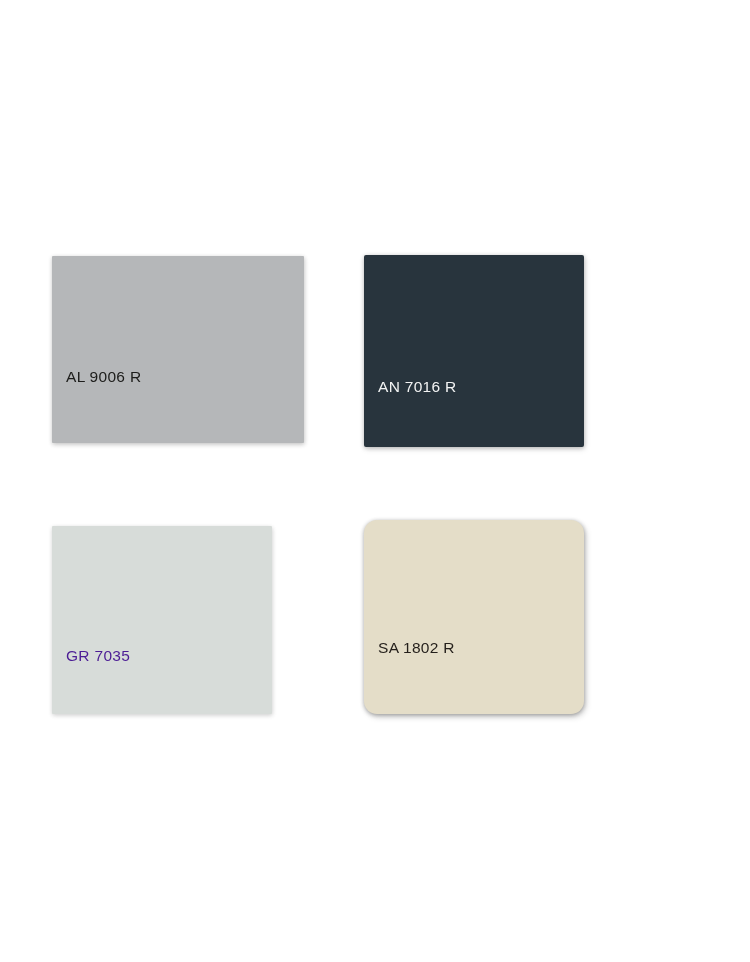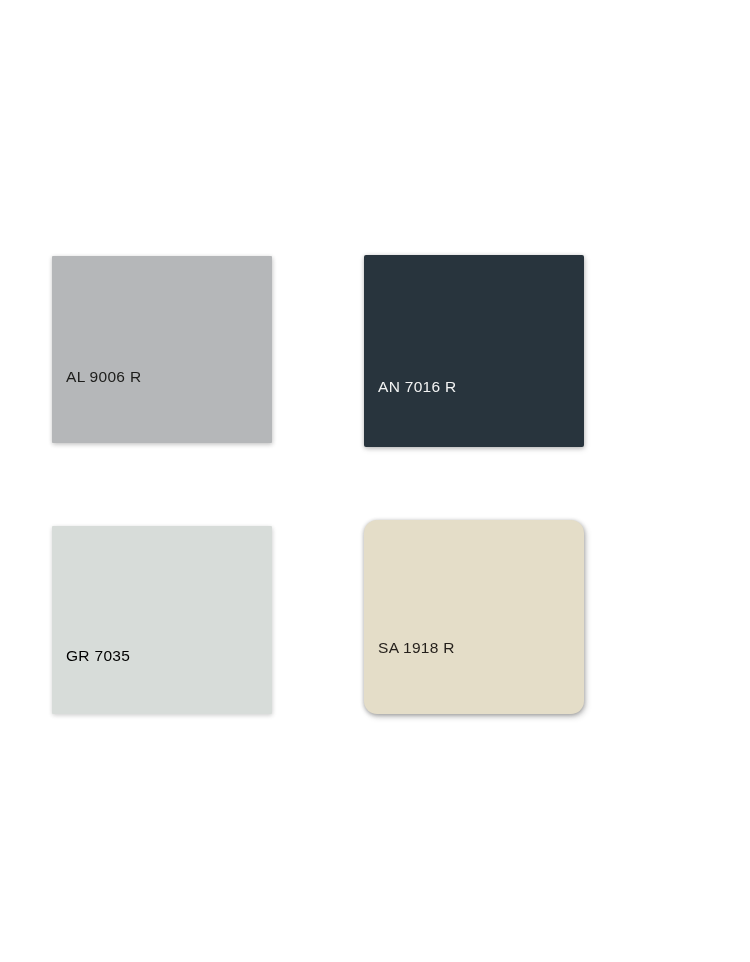--- a/index.html
+++ b/index.html
@@ -35,21 +35,21 @@
     font-size: 15.5px;
     font-family: "Liberation Sans", sans-serif;
     letter-spacing: 0.3px;
     white-space: nowrap;
     line-height: 1;
   }
   
   #swatch-0 {
     left: 52px;
     top: 256px;
-    width: 220px;
+    width: 252px;
     height: 187px;
     background: #b5b7b9;
     border-radius: 1px;
     box-shadow: 0 1px 4px rgba(0,0,0,0.17),
                 1px 2px 5px rgba(0,0,0,0.10);
   }
   #swatch-0 .swatch-label { color: #1d1d1b; }
 
   
   #swatch-1 {
@@ -97,20 +97,20 @@
 
   <div class="swatch" id="swatch-0" style="background: rgb(181, 183, 185);">
     <span class="swatch-label" style="color: rgb(29, 29, 27);">AL 9006 R</span>
   </div>
 
   <div class="swatch" id="swatch-1" style="background: rgb(40, 52, 61); padding-left: 16px;">
     <span class="swatch-label" style="color: rgb(242, 243, 243);">AN 7016 R</span>
   </div>
 
   <div class="swatch" id="swatch-2" style="background: rgb(215, 220, 217);">
-    <span class="swatch-label" style="color: #000000;">GR 7035</span>
+    <span class="swatch-label" style="color: #4c1d95;">GR 7035</span>
   </div>
 
   <div class="swatch" id="swatch-3" style="background: rgb(228, 221, 200);">
-    <span class="swatch-label" style="color: rgb(36, 31, 27);">SA 1918 R</span>
+    <span class="swatch-label" style="color: rgb(36, 31, 27);">SA 1802 R</span>
   </div>
 
 </div>
 
 </body></html>

